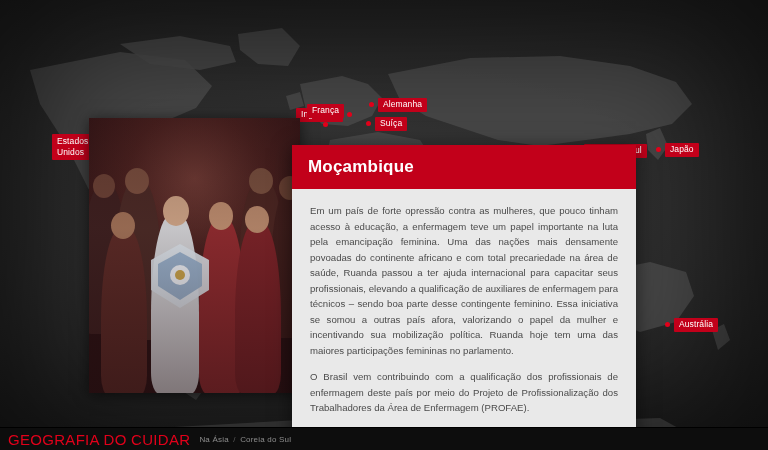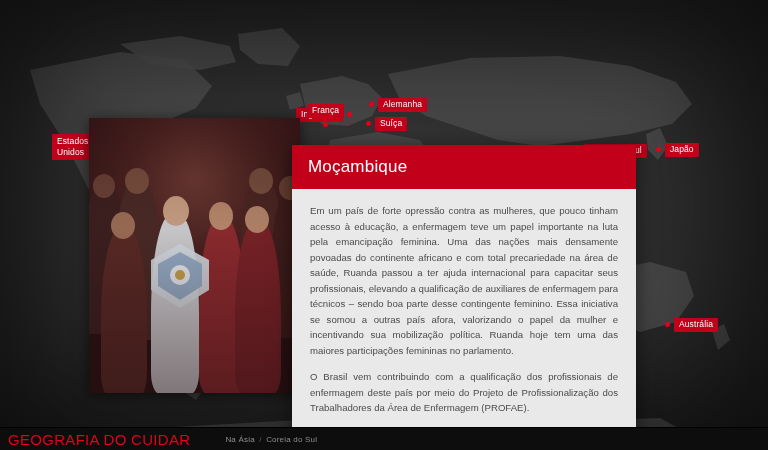--- a/index.html
+++ b/index.html
@@ -132,21 +132,21 @@
   .modal-head {
     background: #c2001a;
     height: 44px;
     display: flex;
     align-items: center;
     padding: 0 16px;
   }
   .modal-title {
     color: #fff;
     font-size: 17px;
-    font-weight: normal;
+    font-weight: bold;
     letter-spacing: .2px;
   }
   .modal-body {
     padding: 14px 18px 10px 18px;
     color: #4b4b4b;
     font-size: 9.6px;
     line-height: 1.62;
     text-align: justify;
   }
   .modal-body p { margin: 0 0 11px 0; }
@@ -188,21 +188,20 @@
   .brand {
     color: #e2001a;
     font-size: 15px;
     letter-spacing: .3px;
     font-weight: normal;
   }
   .crumb {
     color: #8d8d8d;
     font-size: 8px;
     letter-spacing: .2px;
-    margin-left: 26px;
   }
   .crumb .sep { color: #5e5e5e; padding: 0 2px; }
 </style>
 </head>
 <body>
 
 <div class="stage">
 
   <div class="map-bg">
     <div class="map-grad"></div>

